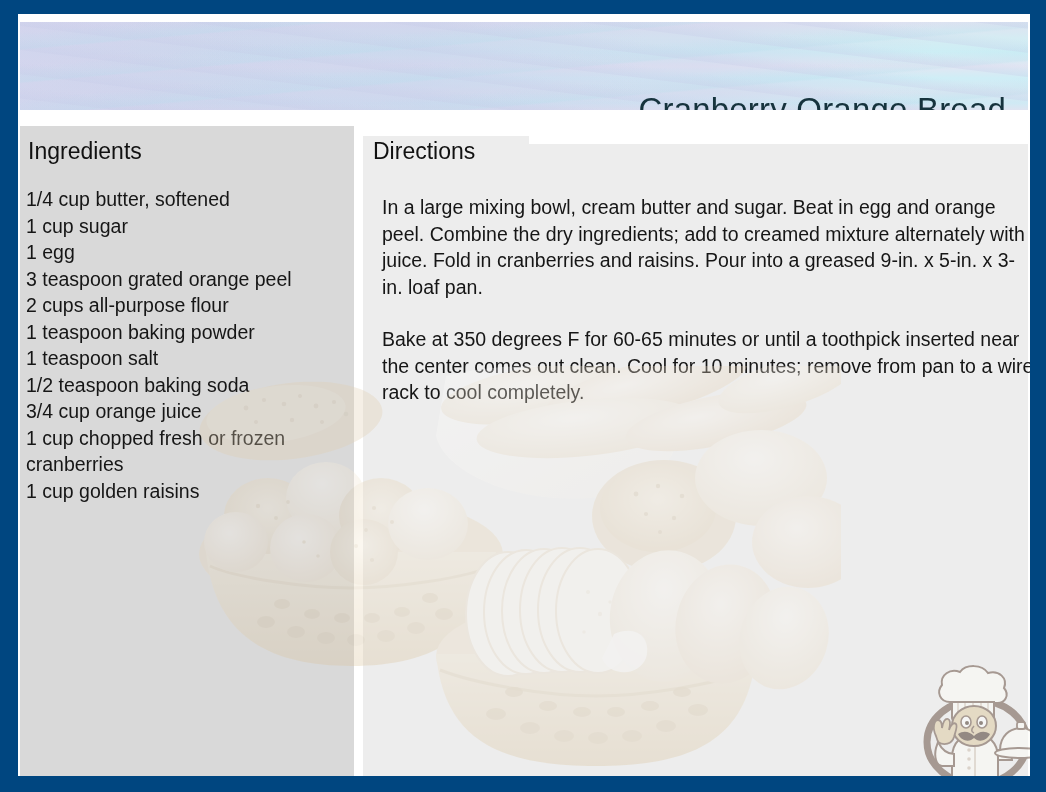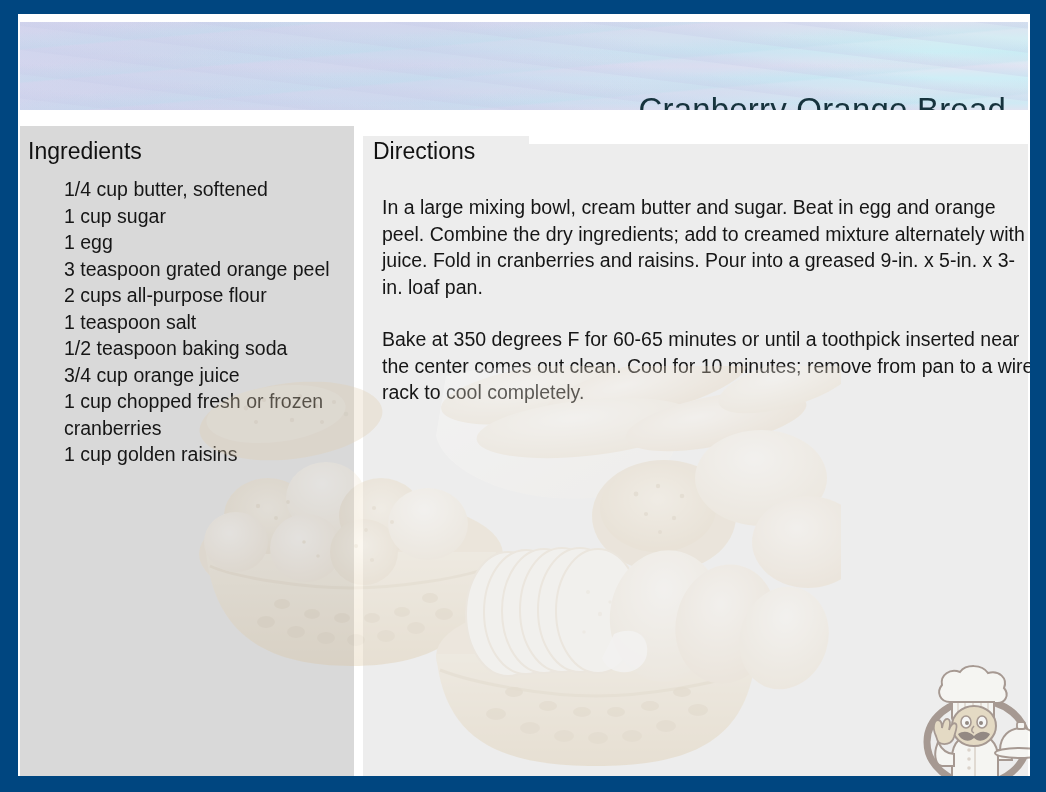--- a/index.html
+++ b/index.html
@@ -96,26 +96,25 @@
     left:178px;top:352px;
     width:645px;height:410px;
     opacity:.30;
     overflow:hidden;
   }
   .bread svg{display:block;width:100%;height:100%;}
 
   
   .ingredients{
     position:absolute;
-    left:8px;top:162px;
+    left:8px;top:172px;
     width:320px;
     font-size:19.5px;
     line-height:26.5px;
     color:#161616;
-    margin-left:38px;
   }
   .ingredients div{white-space:normal;}
   .directions{
     position:absolute;
     left:364px;top:180px;
     width:652px;
     font-size:19.5px;
     line-height:26.5px;
     color:#161616;
   }
@@ -149,20 +148,21 @@
 
     <div class="heading-text left">Ingredients</div>
     <div class="heading-text right">Directions</div>
 
     <div class="ingredients">
       <div>1/4 cup butter, softened</div>
       <div>1 cup sugar</div>
       <div>1 egg</div>
       <div>3 teaspoon grated orange peel</div>
       <div>2 cups all-purpose flour</div>
+      <div>1 teaspoon baking powder</div>
       <div>1 teaspoon salt</div>
       <div>1/2 teaspoon baking soda</div>
       <div>3/4 cup orange juice</div>
       <div>1 cup chopped fresh or frozen cranberries</div>
       <div>1 cup golden raisins</div>
     </div>
 
     <div class="directions">
       <p>In a large mixing bowl, cream butter and sugar.  Beat in egg and orange peel.  Combine the dry ingredients; add to creamed mixture alternately with juice.  Fold in cranberries and raisins.  Pour into a greased 9-in. x 5-in. x 3-in. loaf pan.</p>
       <p>Bake at 350 degrees F for 60-65 minutes or until a toothpick inserted near the center comes out clean.  Cool for 10 minutes; remove from pan to a wire rack to cool completely.</p>

